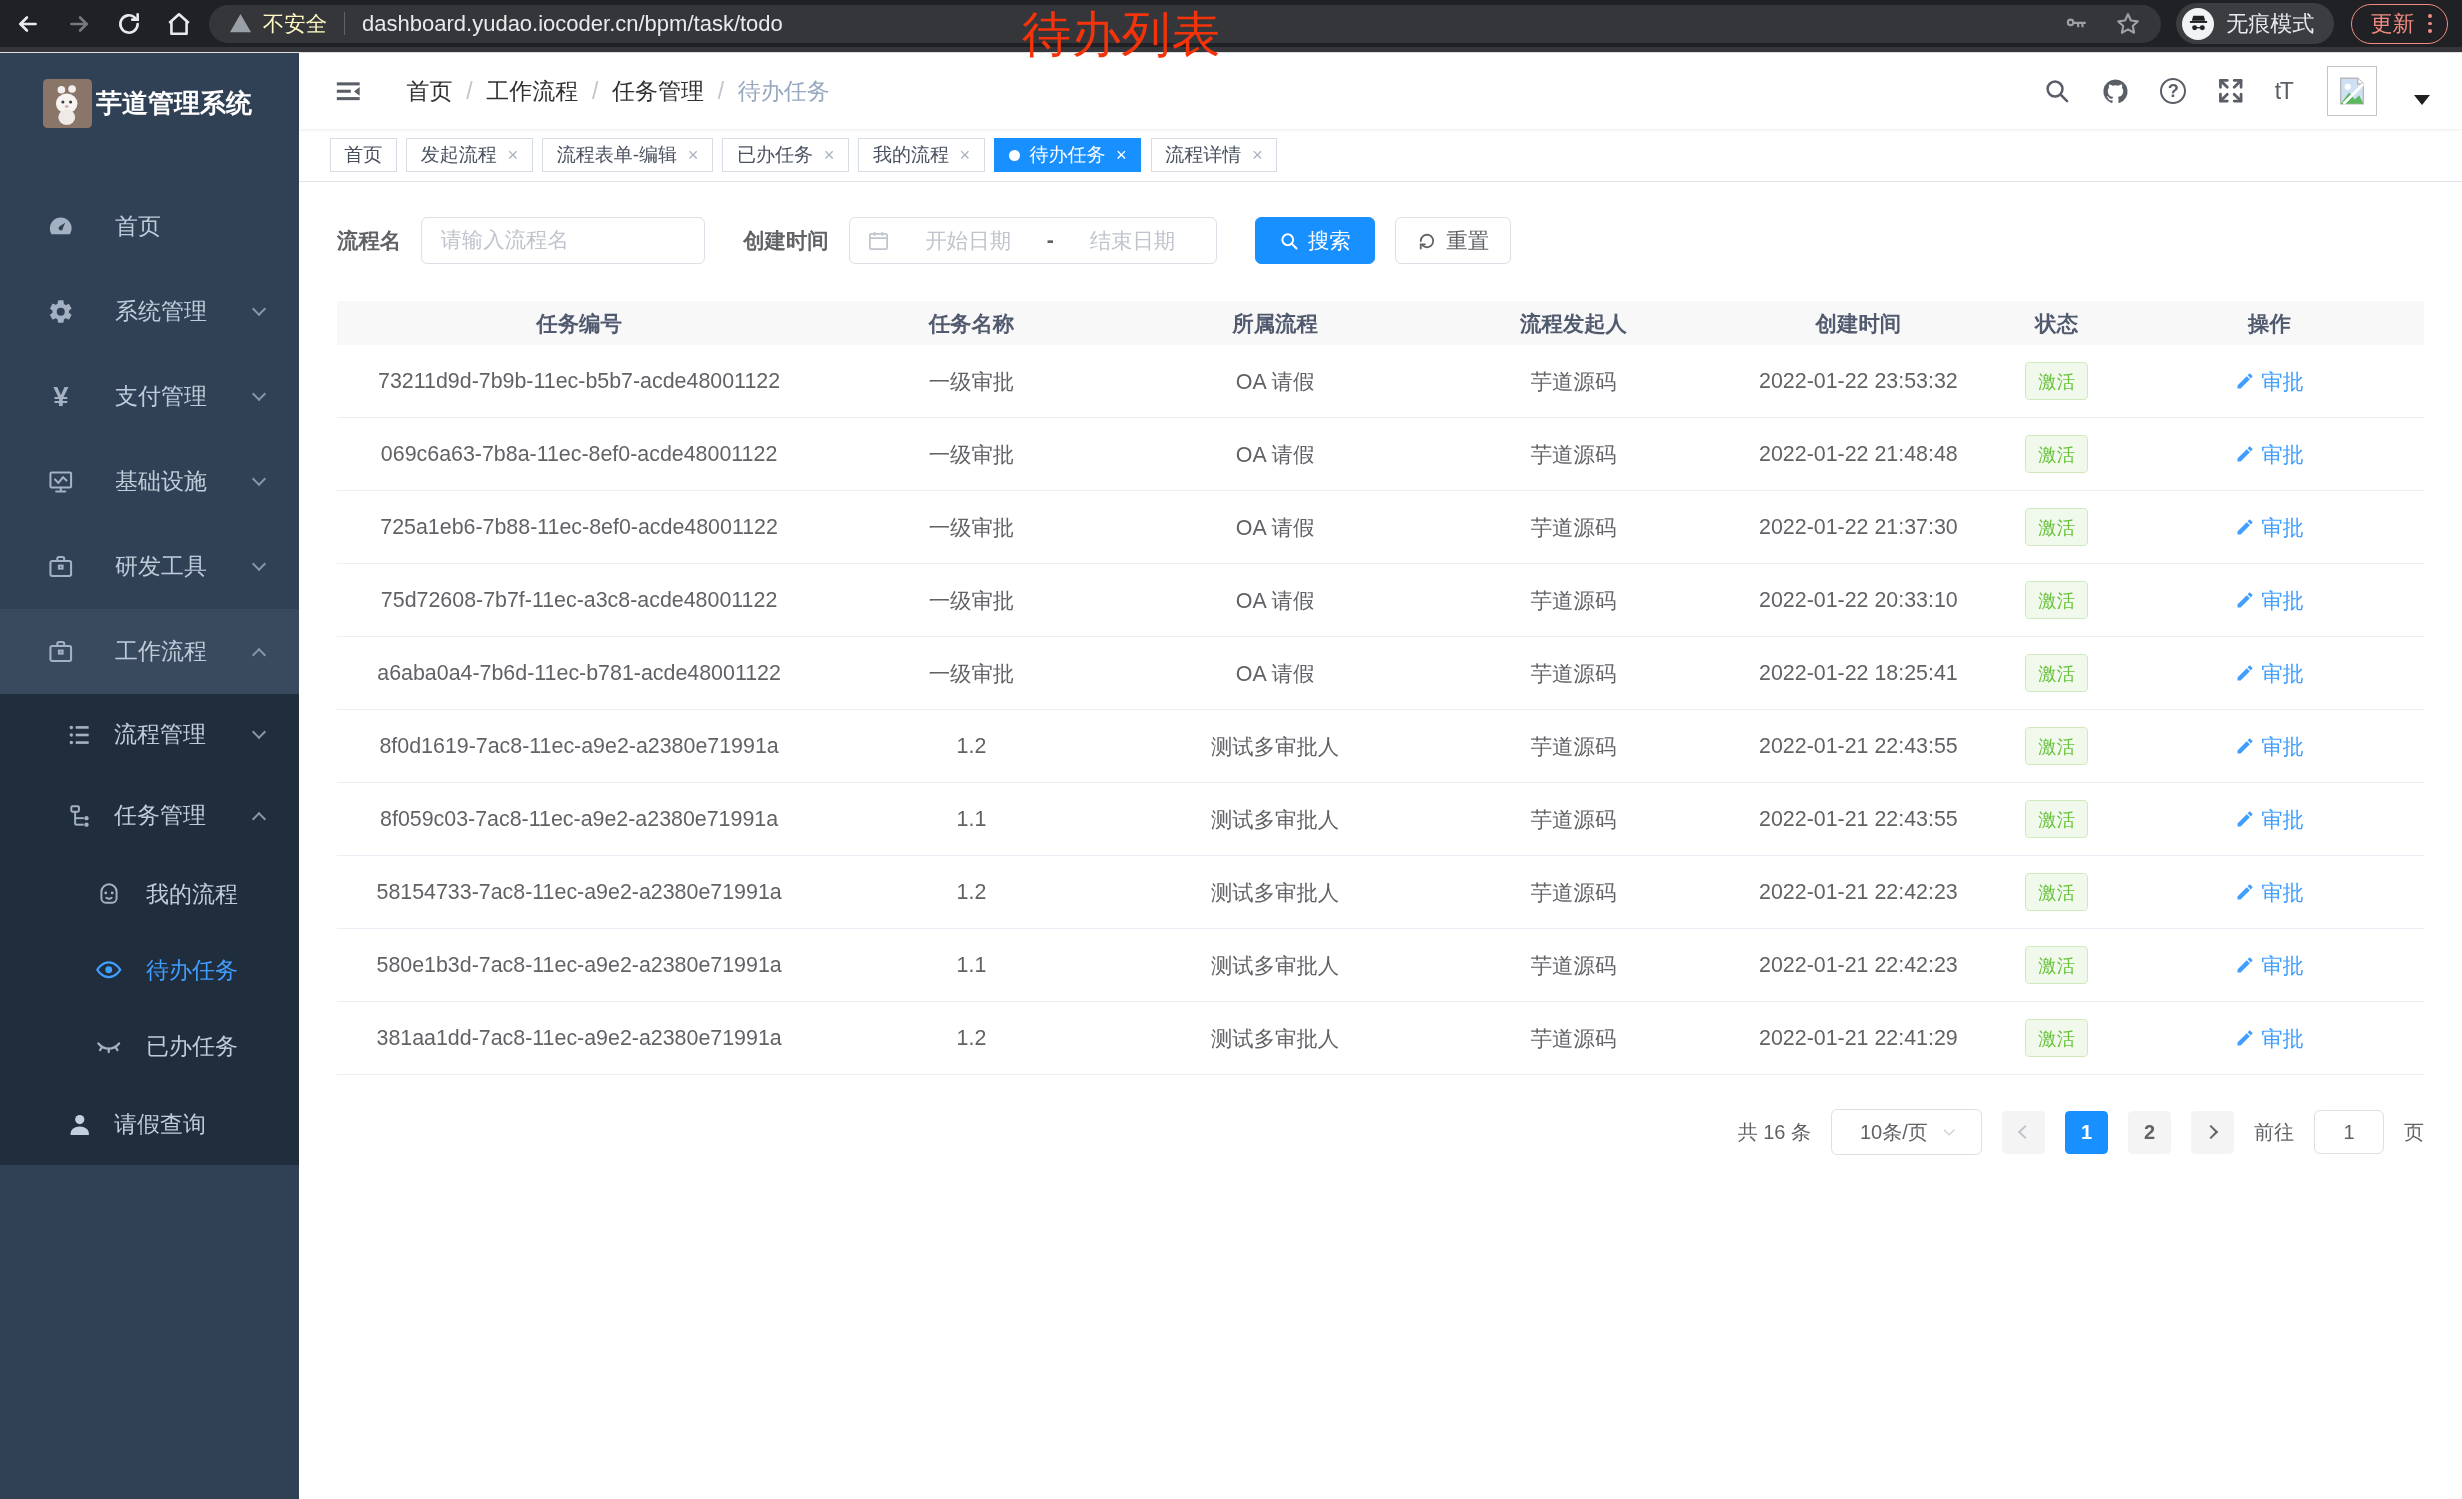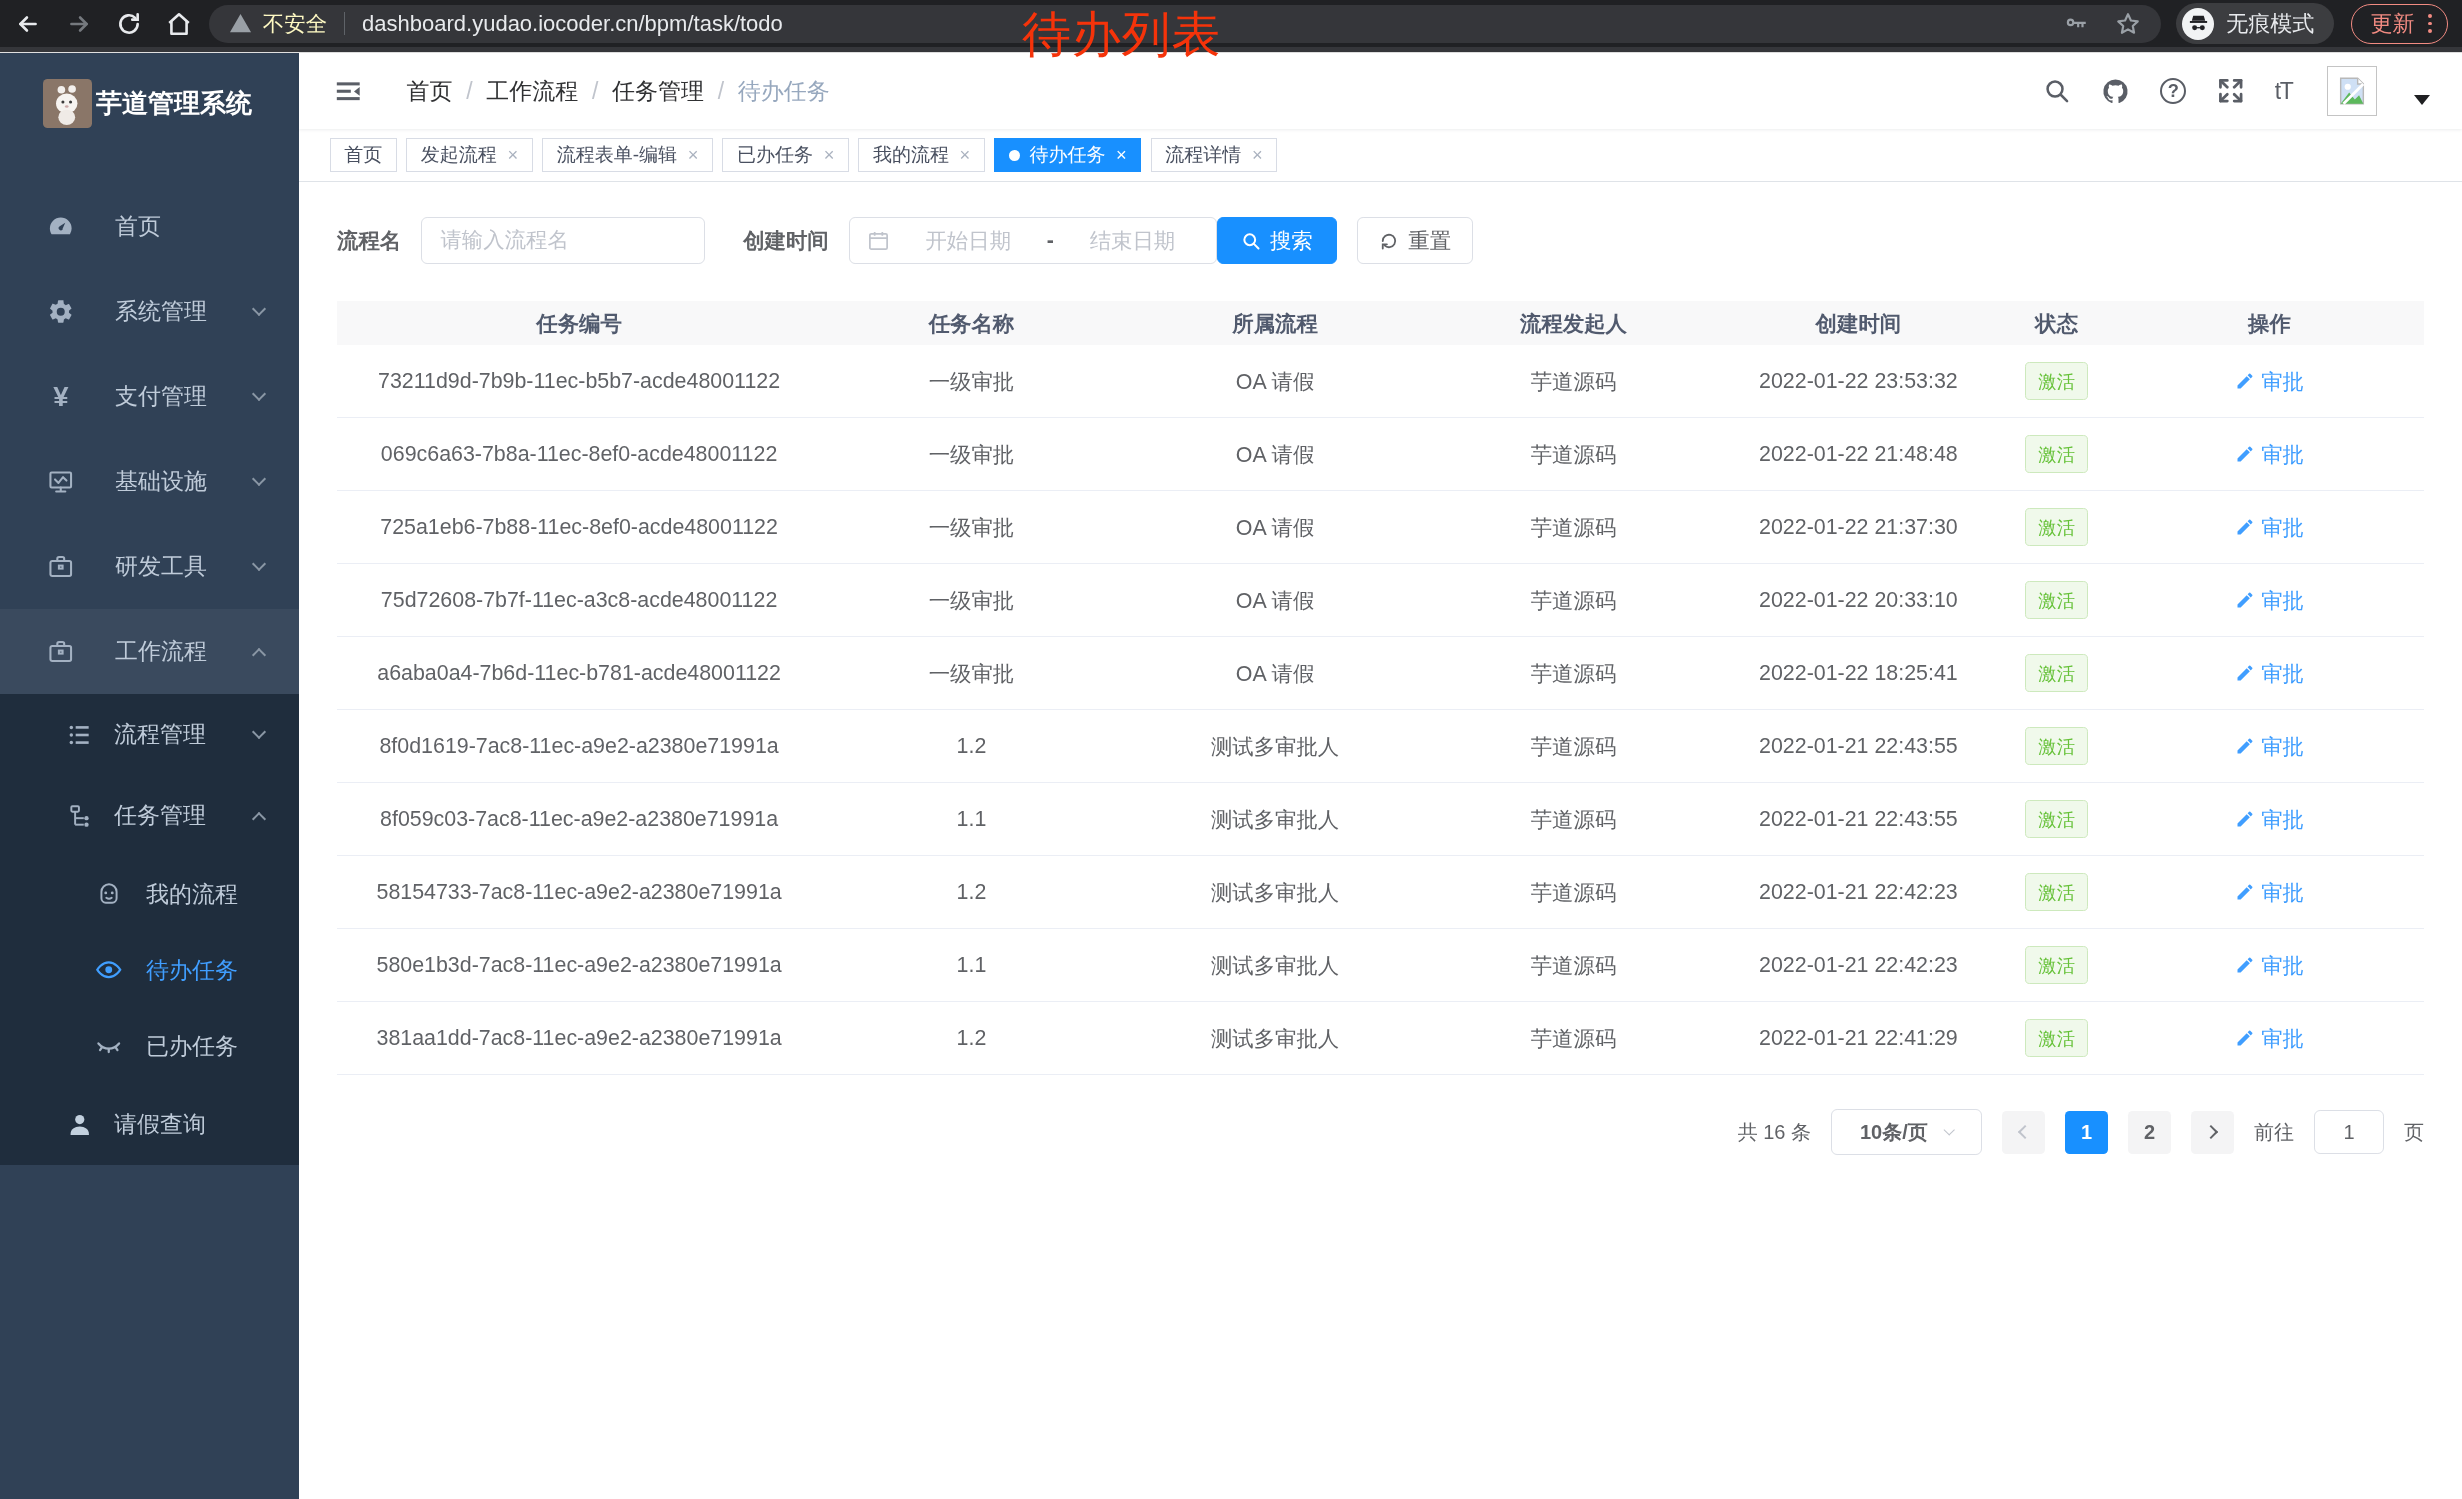--- a/index.html
+++ b/index.html
@@ -73,36 +73,36 @@
   .content { flex: 1; padding: 0 38px; }
   .filter-row { margin-top: 35px; display: flex; align-items: center; font-size: 21.4px; color: #606266; }
   .f-label { font-weight: 700; margin-right: 20px; white-space: nowrap; }
   .name-input { width: 284px; height: 47px; border: 0.8px solid #dcdfe6; border-radius: 6.1px; padding: 0 18.3px; font-size: 21.4px; color: #606266; outline: none; font-family: inherit; }
   .name-input::placeholder { color: #c0c4cc; }
   .f-label.time { margin-left: 38px; }
   .date-box { width: 368px; height: 47px; border: 0.8px solid #dcdfe6; border-radius: 6.1px; display: flex; align-items: center; padding: 0 17px; gap: 12.2px; color: #c0c4cc; }
   .date-box .ph { font-size: 21.4px; flex: 1; text-align: center; }
   .date-box .rsep { color: #606266; font-weight: 700; }
   .btn { height: 47px; border-radius: 6.1px; display: inline-flex; align-items: center; gap: 9.2px; font-size: 21.4px; cursor: pointer; }
-  .btn-primary { background: #1890ff; color: #fff; border: 0.8px solid #1890ff; padding: 0 23px; }
+  .btn-primary { background: #1890ff; color: #fff; border: 0.8px solid #1890ff; padding: 0 23px; margin-left: 38px; }
   .btn-plain { background: #fff; color: #606266; border: 0.8px solid #dcdfe6; padding: 0 21.4px; margin-left: 20px; }
 
   
   .table { margin-top: 37px; width: 100%; }
   .t-head { display: flex; align-items: center; height: 44px; background: #f8f8f9; font-size: 21.4px; font-weight: 700; color: #515a6e; }
   .t-row { display: flex; align-items: center; height: 73px; border-bottom: 0.8px solid #ebeef5; font-size: 21.4px; color: #606266; }
   .tc { text-align: center; display: flex; align-items: center; justify-content: center; overflow: hidden; white-space: nowrap; }
   .w1 { width: 23.2%; } .w2 { width: 14.4%; } .w3 { width: 14.7%; } .w4 { width: 13.9%; }
   .w5 { width: 13.4%; } .w6 { width: 5.6%; } .w7 { width: 14.8%; }
   .badge { padding: 5.3px 12.2px; border-radius: 4.6px; background: #f0f9eb; border: 0.8px solid #cde9bd; color: #67c23a; font-size: 18.3px; }
   .action-link { display: inline-flex; align-items: center; gap: 6.1px; color: #409eff; cursor: pointer; text-decoration: none; font-size: 21.4px; }
 
   
   .pagination { margin-top: 34px; display: flex; justify-content: flex-end; align-items: center; gap: 20px; font-size: 20px; color: #606266; padding-bottom: 46px; }
-  .pg-select { width: 151px; height: 46px; border: 0.8px solid #dcdfe6; border-radius: 6.1px; display: flex; align-items: center; justify-content: center; gap: 17px; background: #fff; cursor: pointer; font-weight: bold; }
+  .pg-select { width: 151px; height: 46px; border: 0.8px solid #dcdfe6; border-radius: 6.1px; display: flex; align-items: center; justify-content: center; gap: 17px; background: #fff; cursor: pointer; }
   .pg-chev { width: 8.4px; height: 8.4px; border-right: 1.9px solid #c0c4cc; border-bottom: 1.9px solid #c0c4cc; transform: rotate(45deg); margin-top: -3.8px; }
   .pg-btn { min-width: 43px; height: 43px; border-radius: 4.6px; background: #f4f4f5; display: flex; align-items: center; justify-content: center; font-weight: 700; cursor: pointer; }
   .pg-btn.active { background: #1890ff; color: #fff; }
   .arrow-chev { width: 10px; height: 10px; border-right: 2.3px solid #606266; border-bottom: 2.3px solid #606266; }
   .arrow-chev.left { transform: rotate(135deg); margin-left: 3.8px; border-color: #c0c4cc; }
   .arrow-chev.right { transform: rotate(-45deg); margin-right: 3.8px; }
   .goto-input { width: 70px; height: 44px; border: 0.8px solid #dcdfe6; border-radius: 6.1px; text-align: center; font-size: 20px; color: #606266; outline: none; font-family: inherit; }
   svg { display: block; }
 </style>
 </head>

